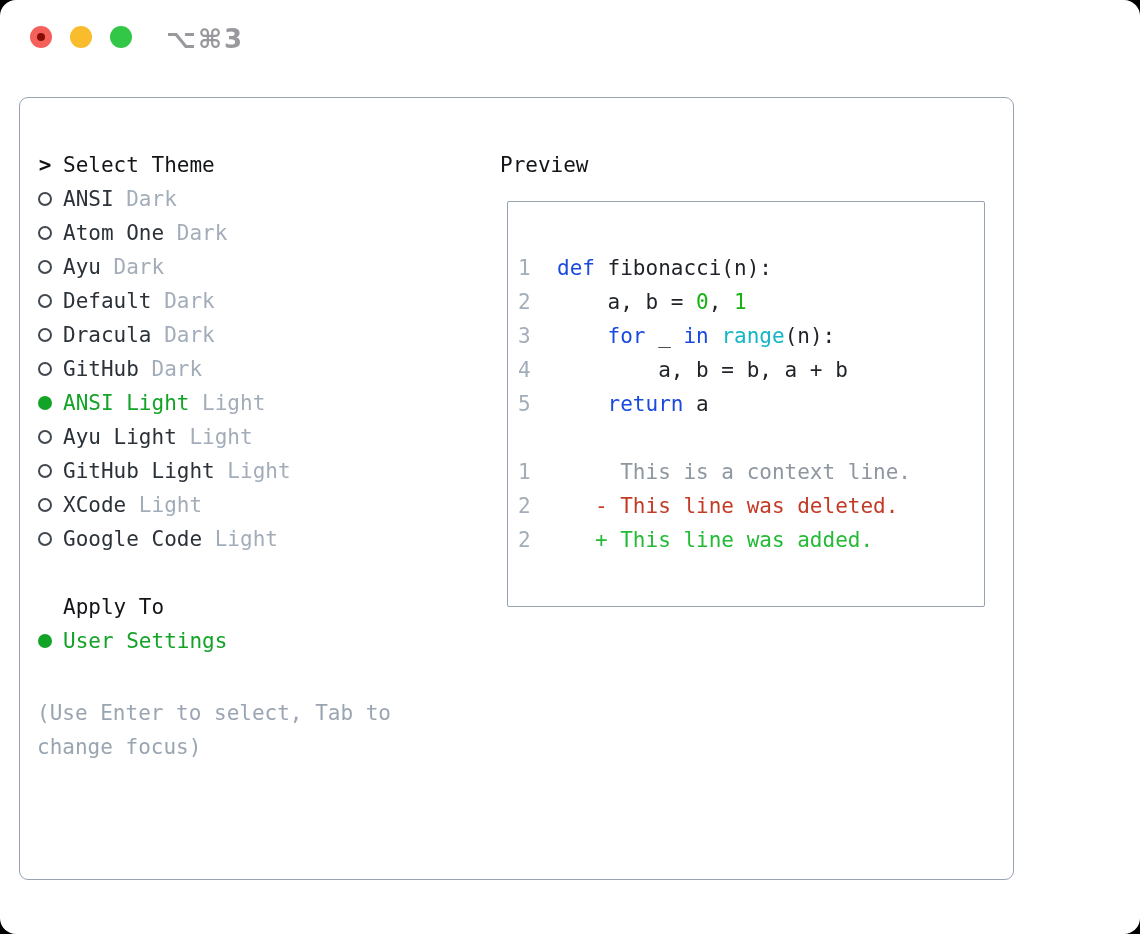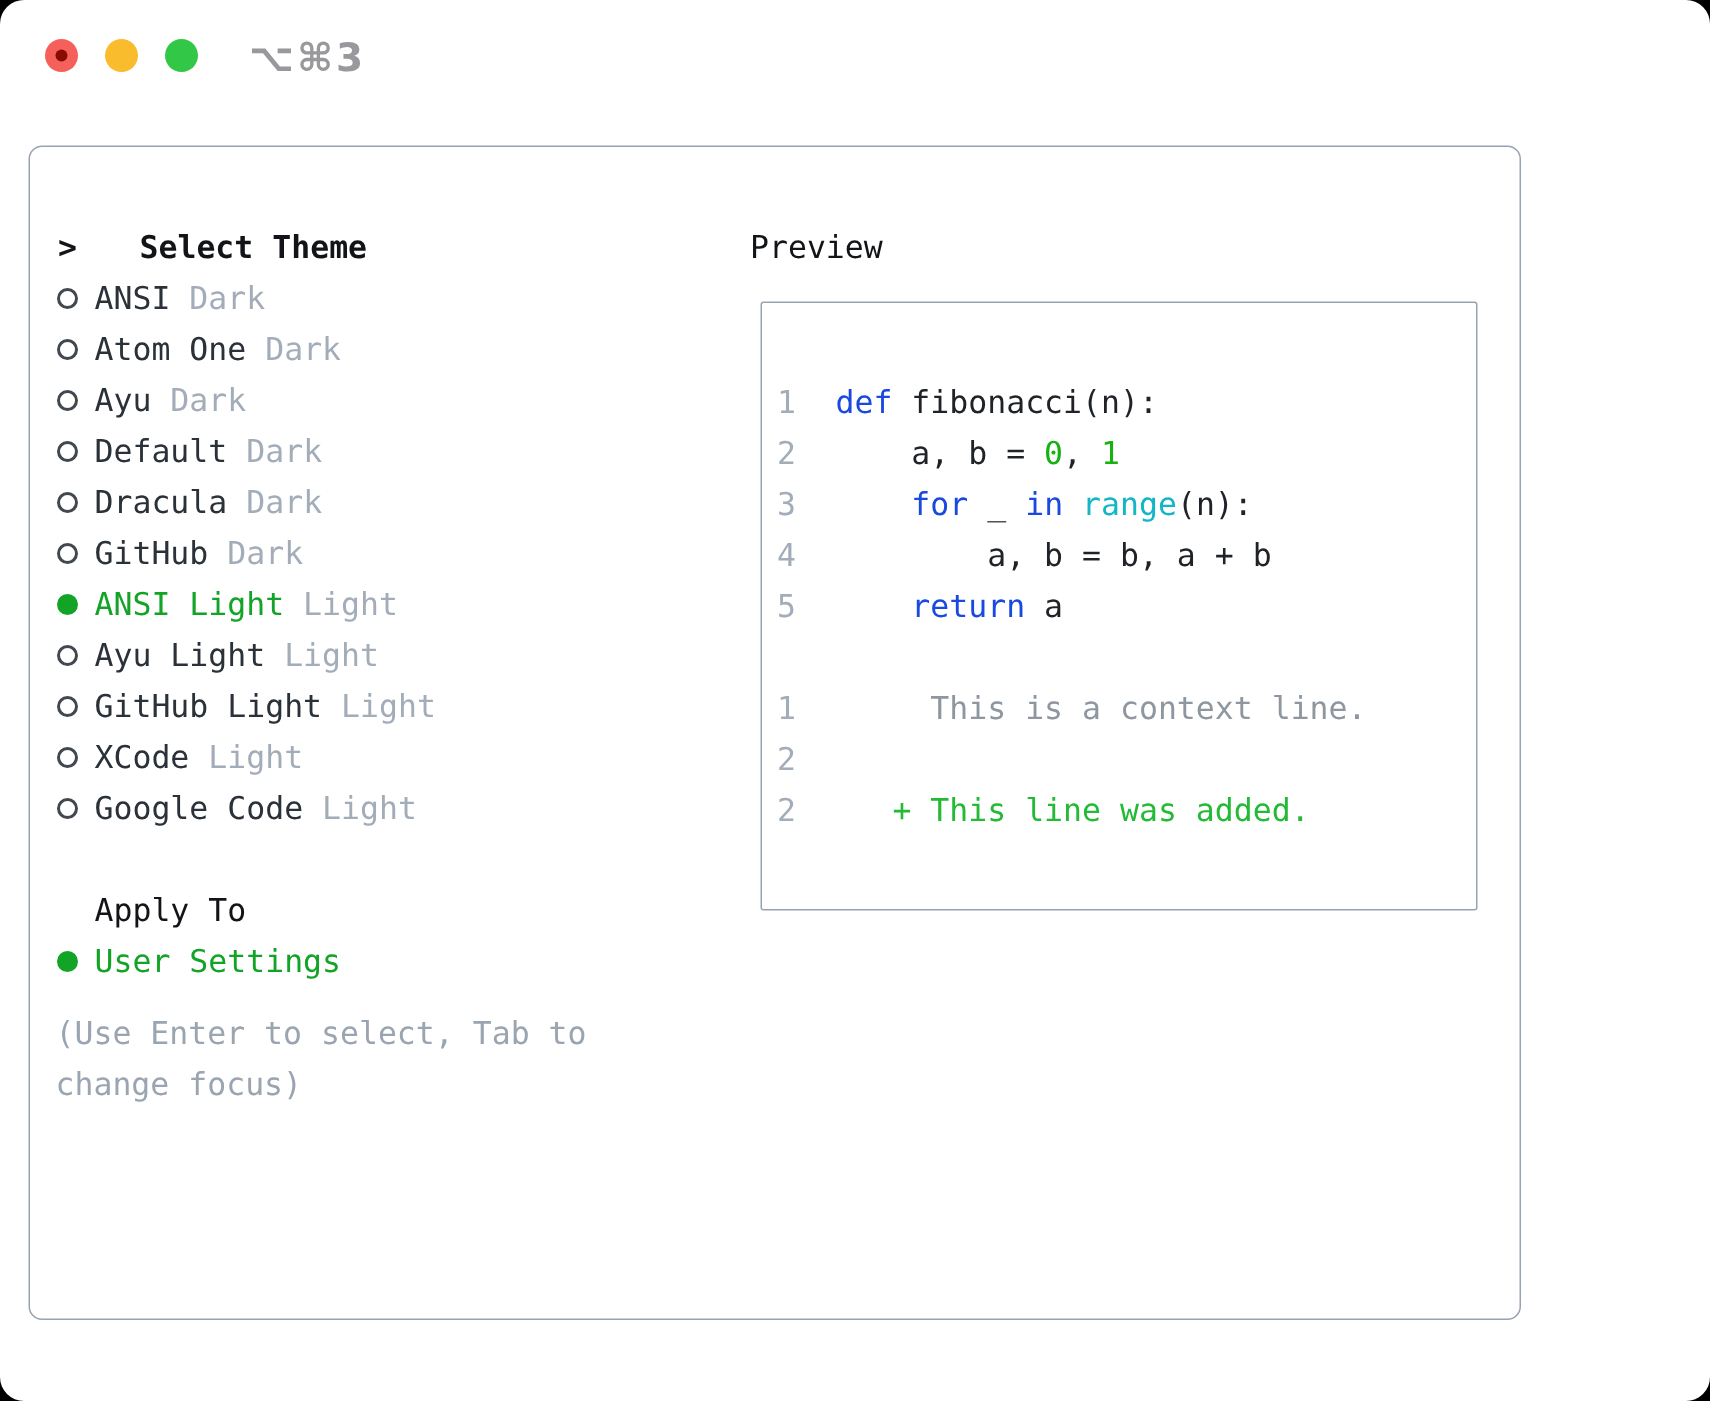--- a/index.html
+++ b/index.html
@@ -34,29 +34,29 @@
     border:1.5px solid var(--c-border);
     border-radius:9px;
     background:#fff;
   }
   
   .left-col{position:absolute;left:17px;top:50px;width:450px;}
   .row{display:flex;align-items:center;height:34px;font-size:21px;}
   .row.spacer{height:34px;}
   .marker{width:16px;margin-right:10px;display:flex;justify-content:center;align-items:center;flex:0 0 16px;}
   .prompt{font-weight:bold;color:var(--c-heading);font-size:21px;}
-  .heading-label{font-weight:bold;color:var(--c-heading);white-space:pre;margin-left:30px;}
+  .heading-label{font-weight:normal;color:var(--c-heading);white-space:pre;}
   .radio{box-sizing:border-box;width:14px;height:14px;border-radius:50%;border:2px solid var(--c-radio);background:transparent;}
   .radio.on{border:none;background:var(--c-sel);}
   .item-label{color:var(--c-item);white-space:pre;}
   .item-label.sel{color:var(--c-sel);}
   .tag{color:var(--c-muted);}
   .sub-heading{color:var(--c-heading);white-space:pre;}
   .hint{
-    margin-top:14px;
+    margin-top:38px;
     width:410px;font-size:21px;line-height:34px;color:var(--c-hint);
   }
   
   .preview-heading{
     position:absolute;left:480px;top:50px;height:34px;display:flex;align-items:center;
     font-size:21px;font-weight:normal;color:var(--c-heading);
   }
   .preview-box{
     position:absolute;left:487px;top:103px;width:478px;height:406px;
     box-sizing:border-box;
@@ -213,20 +213,21 @@
           <div class="cline">
             <span class="ln"></span>
             <span class="ctext"></span>
           </div>
           <div class="cline">
             <span class="ln">1</span>
             <span class="ctext"><span class="c-ctx">     This is a context line.</span></span>
           </div>
           <div class="cline">
             <span class="ln">2</span>
+            <span class="ctext"><span class="c-del">   - This line was deleted.</span></span>
           </div>
           <div class="cline">
             <span class="ln">2</span>
             <span class="ctext"><span class="c-add">   + This line was added.</span></span>
           </div>
         </div>
     </div>
 
   </div>
 </div>

